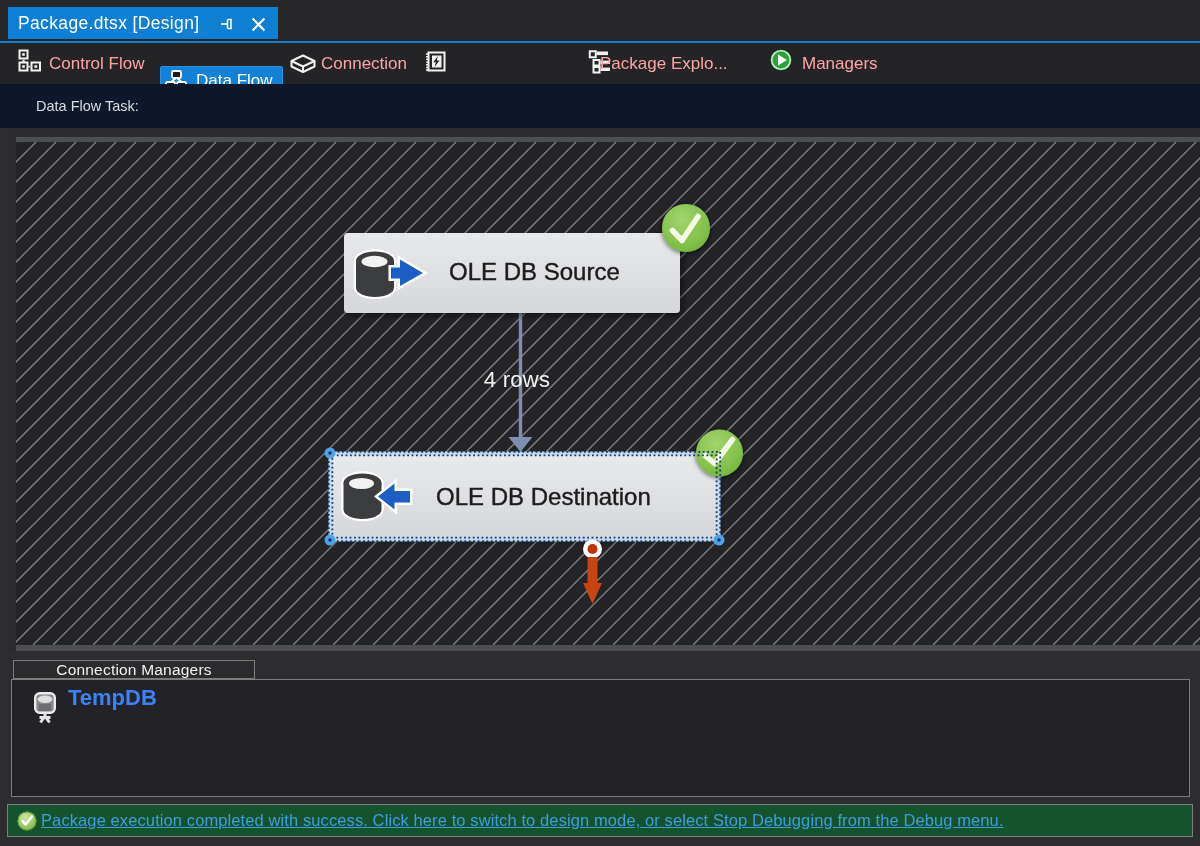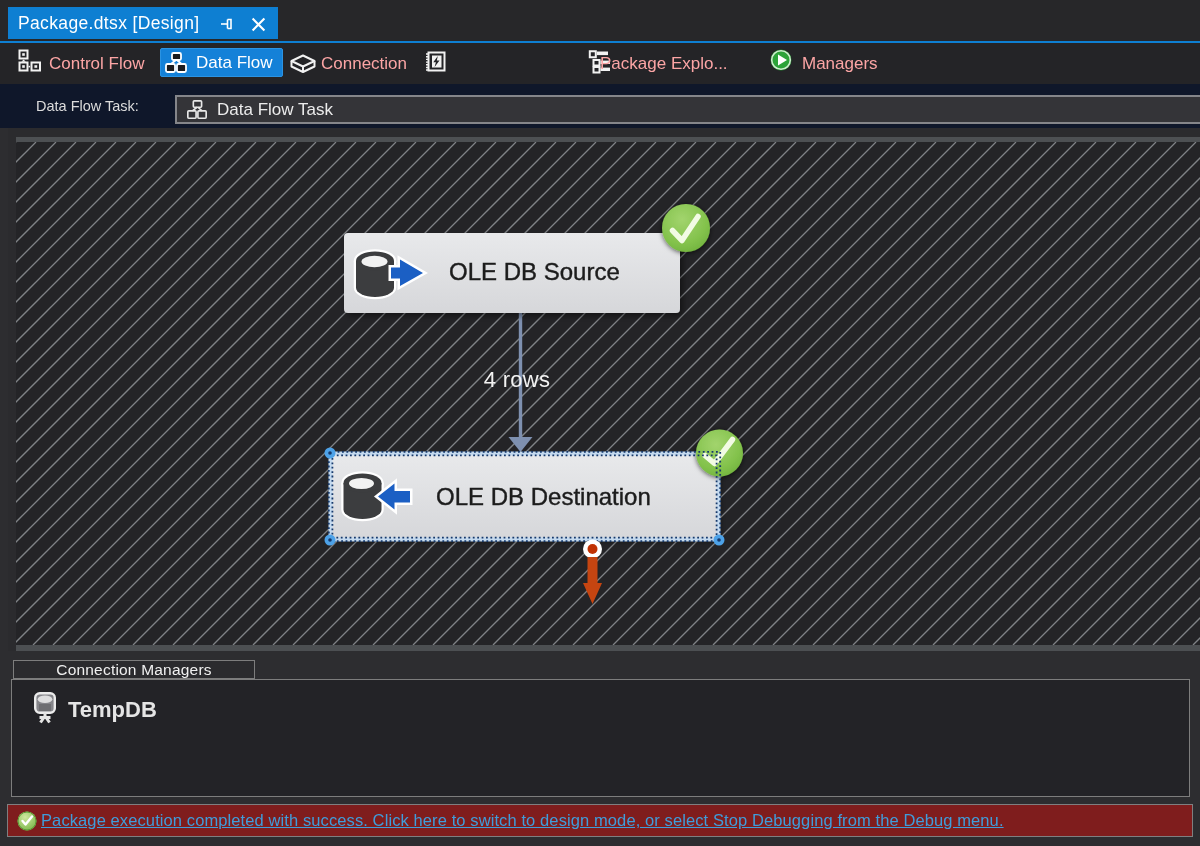--- a/index.html
+++ b/index.html
@@ -11,21 +11,21 @@
   
   #tabstrip { left:0; top:0; width:1200px; height:41px; background:#272729; }
   #doctab { left:8px; top:7px; width:270px; height:32px; background:#0e7fd2;
     color:#ffffff; font-size:17px; line-height:32px; }
   #doctab .title { position:absolute; left:10px; top:0; font-size:17.5px; letter-spacing:0.35px; }
   #blueline { left:0; top:41px; width:1200px; height:2px; background:#0e7fd2; }
 
   
   #toolbar { left:0; top:43px; width:1200px; height:41px; background:#242427; }
   .tbtext { position:absolute; top:0; height:41px; line-height:41px; color:#fca5a5; font-size:17px; }
-  #dfbtn { left:160px; top:5px; width:123px; height:29px; background:#1481d8;
+  #dfbtn { left:160px; top:23px; width:123px; height:29px; background:#1481d8;
     border:1px solid #2b93e2; border-radius:2px; }
   #dfbtn .t { position:absolute; left:35px; top:0; height:27px; line-height:27px; color:#fff; font-size:17px; }
 
   
   #taskrow { left:0; top:84px; width:1200px; height:44px; background:#0f172a; }
   #tasklabel { left:36px; top:0; height:44px; line-height:44px; color:#dcdcdc; font-size:14.5px; }
   #combo { left:175px; top:11px; width:1025px; height:29px; background:#343438;
     border:2px solid #85868a; border-right:none; }
   #combo .t { position:absolute; left:40px; top:0; height:25px; line-height:25px; color:#ececec; font-size:17px; }
 
@@ -34,24 +34,24 @@
   #graybandtop { left:8px; top:9px; width:1192px; height:5px; background:#4d5053; }
   #hatch { left:8px; top:14px; width:1192px; height:503px; background:#242427; }
   #graybandbot { left:8px; top:517px; width:1192px; height:6px; background:#4c4f52; }
   #hatch svg { position:absolute; left:0; top:0; }
 
   
   #connarea { left:0; top:651px; width:1200px; height:153px; background:#2d2d30; }
   #conntab { left:13px; top:9px; width:242px; height:19px; border:1px solid #7d7d7d;
     background:#2b2b2e; color:#f0f0f0; font-size:15.5px; letter-spacing:0.2px; line-height:17px; text-align:center; }
   #connpanel { left:11px; top:28px; width:1179px; height:118px; border:1px solid #7d7d7d; background:#232327; }
-  #tempdbtext { left:68px; top:46px; color:#e5e5e5; font-size:22px; font-weight:600; }
-
-  
-  #statusbar { left:7px; top:804px; width:1186px; height:33px; border:1px solid #7f7f80; background:#7f1d1d; }
+  #tempdbtext { left:68px; top:34px; color:#3b82f6; font-size:22px; font-weight:600; }
+
+  
+  #statusbar { left:7px; top:804px; width:1186px; height:33px; border:1px solid #7f7f80; background:#14532d; }
   #statuslink { left:33px; top:6px; color:#3f9ddb; font-size:16.5px; letter-spacing:0.1px; text-decoration:underline; }
 </style>
 </head>
 <body>
 <div id="root">
 
   <div class="abs" id="tabstrip">
     <div class="abs" id="doctab">
       <span class="title">Package.dtsx [Design]</span>
       <svg class="abs" style="left:212px;top:9px" width="16" height="16" viewBox="0 0 16 16">
@@ -129,31 +129,20 @@
     <svg class="abs" style="left:770px;top:6px" width="22" height="22" viewBox="0 0 22 22">
       <circle cx="11" cy="11" r="10.5" fill="#1d8028"></circle>
       <circle cx="11" cy="11" r="9.3" fill="#2ca339" stroke="#cfeccf" stroke-width="1.6"></circle>
       <path d="M8 5.5 L17 11 L8 16.5 Z" fill="#ffffff"></path>
     </svg>
     <span class="tbtext" style="left:802px">Managers</span>
   </div>
 
   <div class="abs" id="taskrow">
     <span class="abs" id="tasklabel">Data Flow Task:</span>
-    <div class="abs" id="combo">
-      <svg class="abs" style="left:9px;top:2px" width="22" height="22" viewBox="0 0 24 24">
-        <g stroke="#e8e8e8" stroke-width="1.8" fill="none">
-          <rect x="8" y="2" width="9" height="7" rx="1"></rect>
-          <rect x="2" y="13" width="9" height="8" rx="1"></rect>
-          <rect x="13" y="13" width="9" height="8" rx="1"></rect>
-          <path d="M12 9 L7 13 M13 9 L17.5 13"></path>
-        </g>
-      </svg>
-      <span class="t">Data Flow Task</span>
-    </div>
   </div>
 
   <div class="abs" id="canvas">
     <div class="abs" id="graybandtop"></div>
     <div class="abs" id="hatch">
       <svg width="1192" height="503" viewBox="0 0 1192 503">
           <g stroke="#7f8286" stroke-width="1.3">
             <line x1="-500" y1="0" x2="-1003" y2="503"></line>
             <line x1="-480" y1="0" x2="-983" y2="503"></line>
             <line x1="-460" y1="0" x2="-963" y2="503"></line>

